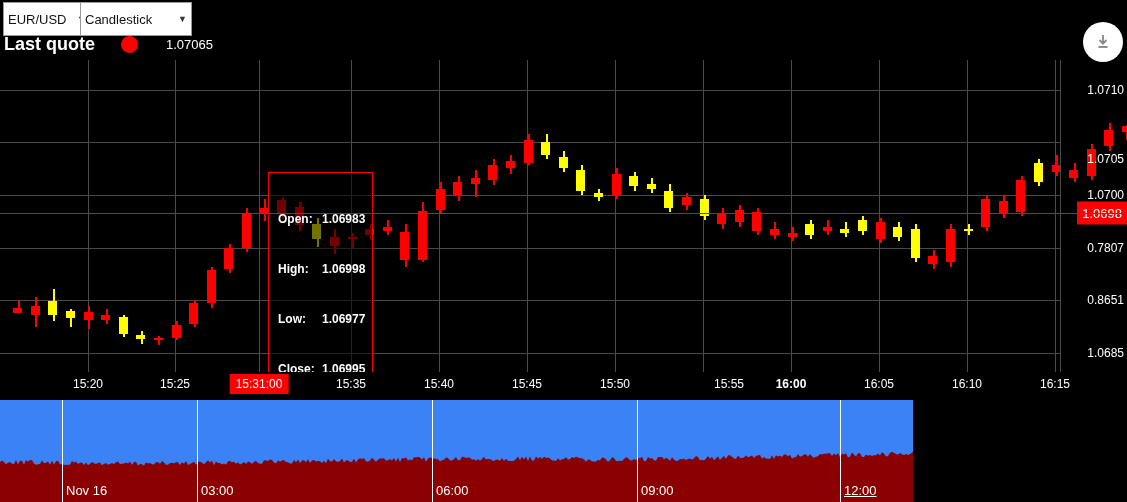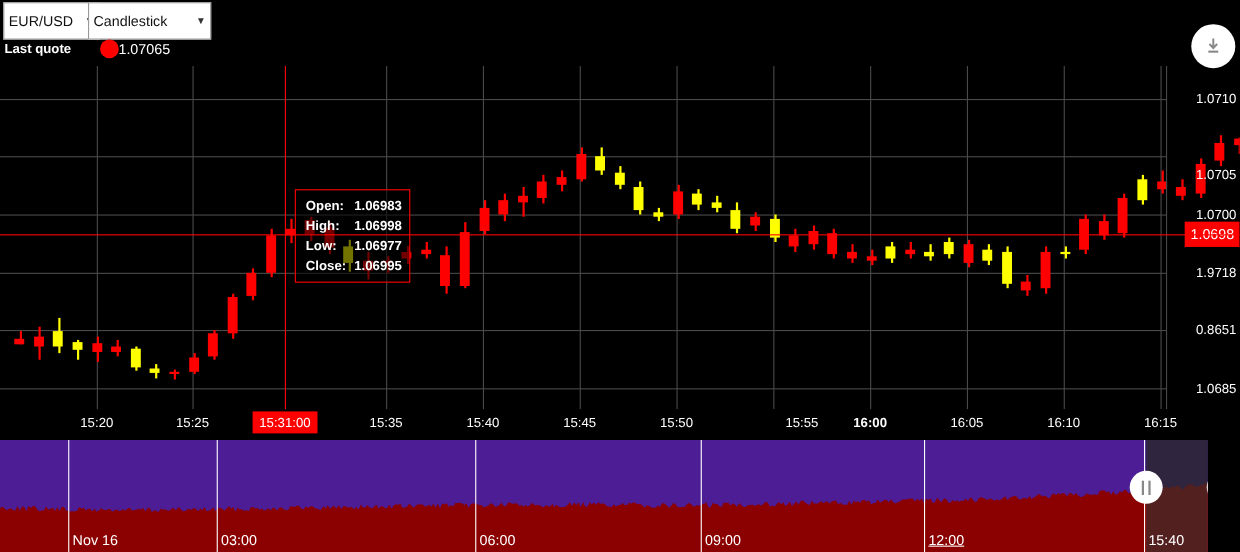--- a/index.html
+++ b/index.html
@@ -17,23 +17,23 @@
   #dd-type{left:80px;width:112px;}
 
   .tfwrap{position:absolute;right:2px;top:2px;height:19px;display:flex;gap:3px;}
   .tf{background:#fff;border:1px solid #bbb;box-sizing:border-box;height:19px;
       display:flex;align-items:center;justify-content:center;padding:0 7px;
       font-size:13px;color:#111;white-space:nowrap;}
   .tf.sel{border:2px solid #2a5db0;}
 
   
   .quoterow{position:absolute;left:0;top:33px;height:22px;display:flex;align-items:center;}
-  .qlabel{margin-left:4px;font-size:12px;font-weight:bold;color:#fff;}
+  .qlabel{margin-left:4px;font-size:18px;font-weight:bold;color:#fff;}
   .qdot{width:17px;height:17px;border-radius:50%;background:#ff0000;margin-left:26px;}
-  .qval{margin-left:0;font-size:13px;color:#fff;}
+  .qval{margin-left:28px;font-size:13px;color:#fff;}
 
   .dlbtn{position:absolute;right:4px;top:22px;width:40px;height:40px;border-radius:50%;
          background:#fff;display:flex;align-items:center;justify-content:center;}
 
   
   #chart{position:absolute;left:0;top:60px;width:1127px;height:312px;overflow:hidden;}
   .plot{position:absolute;left:0;top:0;width:1060px;height:312px;}
   .vgrid,.hgrid{position:absolute;background:#4a4a4a;}
   .vgrid{width:1px;height:312px;top:0;}
   .hgrid{height:1px;left:0;width:1060px;}
@@ -48,32 +48,32 @@
   .priceline{position:absolute;left:0;width:1127px;height:1px;background:#ff0000;}
   .crosshair{position:absolute;top:0;width:1px;height:312px;background:#ff0000;}
 
   .ylabels{position:absolute;left:1060px;top:0;width:67px;height:312px;}
   .ylab{position:absolute;right:3px;font-size:12px;color:#fff;transform:translateY(-50%);white-space:nowrap;}
   .pbadge{position:absolute;right:0;background:#ff0000;color:#fff;font-size:13px;
           padding:4px 5px;transform:translateY(-50%);white-space:nowrap;}
 
   .tooltip{position:absolute;border:1px solid #ff0000;background:rgba(0,0,0,0.55);
            padding:5px 7px 6px 9px;}
-  .tt-row{display:flex;font-size:12px;font-weight:bold;color:#fff;line-height:18px;white-space:nowrap;}
+  .tt-row{display:flex;font-size:12px;font-weight:bold;color:#fff;line-height:18px;white-space:nowrap;margin-top:32px;}
   .tt-k{width:44px;}
   .tt-v{}
 
   
   #xaxis{position:absolute;left:0;top:372px;width:1127px;height:28px;}
   .xtick{position:absolute;top:5px;font-size:12px;color:#fff;transform:translateX(-50%);white-space:nowrap;}
   .xtick.bold{font-weight:bold;}
   .xtick.cur{background:#ff0000;padding:3px 6px;top:2px;}
 
   
-  #ov{position:absolute;left:0;top:400px;width:1098px;height:102px;background:#4c1d95;overflow:hidden;}
+  #ov{position:absolute;left:0;top:400px;width:913px;height:102px;background:#3b82f6;overflow:hidden;}
   #ov svg{position:absolute;left:0;top:0;}
   .ovgrid{position:absolute;top:0;width:1px;height:102px;background:#fff;}
   .ovlab{position:absolute;bottom:4px;font-size:13px;color:#fff;white-space:nowrap;}
   .ovmask{position:absolute;top:0;height:102px;background:rgba(40,40,40,0.80);}
   .ovhandle{position:absolute;top:28px;width:30px;height:30px;border-radius:50%;background:#fff;
             display:flex;align-items:center;justify-content:center;}
   .ovhandle i{display:block;width:2px;height:13px;background:#888;margin:0 2px;}
 </style>
 </head>
 <body>
@@ -397,21 +397,21 @@
           <div class="tt-row">
             <span class="tt-k">Close:</span>
             <span class="tt-v">1.06995</span>
           </div>
         </div>
       </div>
     <div class="axis-sep"></div>
     <div class="ylabels" id="ylabels">
         <div class="ylab" style="top: 293.027px;">1.0685</div>
         <div class="ylab" style="top: 240.324px;">0.8651</div>
-        <div class="ylab" style="top: 187.622px;">1.9718</div>
+        <div class="ylab" style="top: 187.622px;">0.7807</div>
         <div class="ylab" style="top: 134.919px;">1.0700</div>
         <div class="ylab" style="top: 99px;">1.0705</div>
         <div class="ylab" style="top: 29.5135px;">1.0710</div>
         <div class="pbadge" style="top: 152.838px;">1.0698</div>
       </div>
   <div class="priceline" style="top: 152.838px;"></div>
     </div>
 
   <div id="xaxis">
       <div class="xtick" style="left: 88px;">15:20</div>

